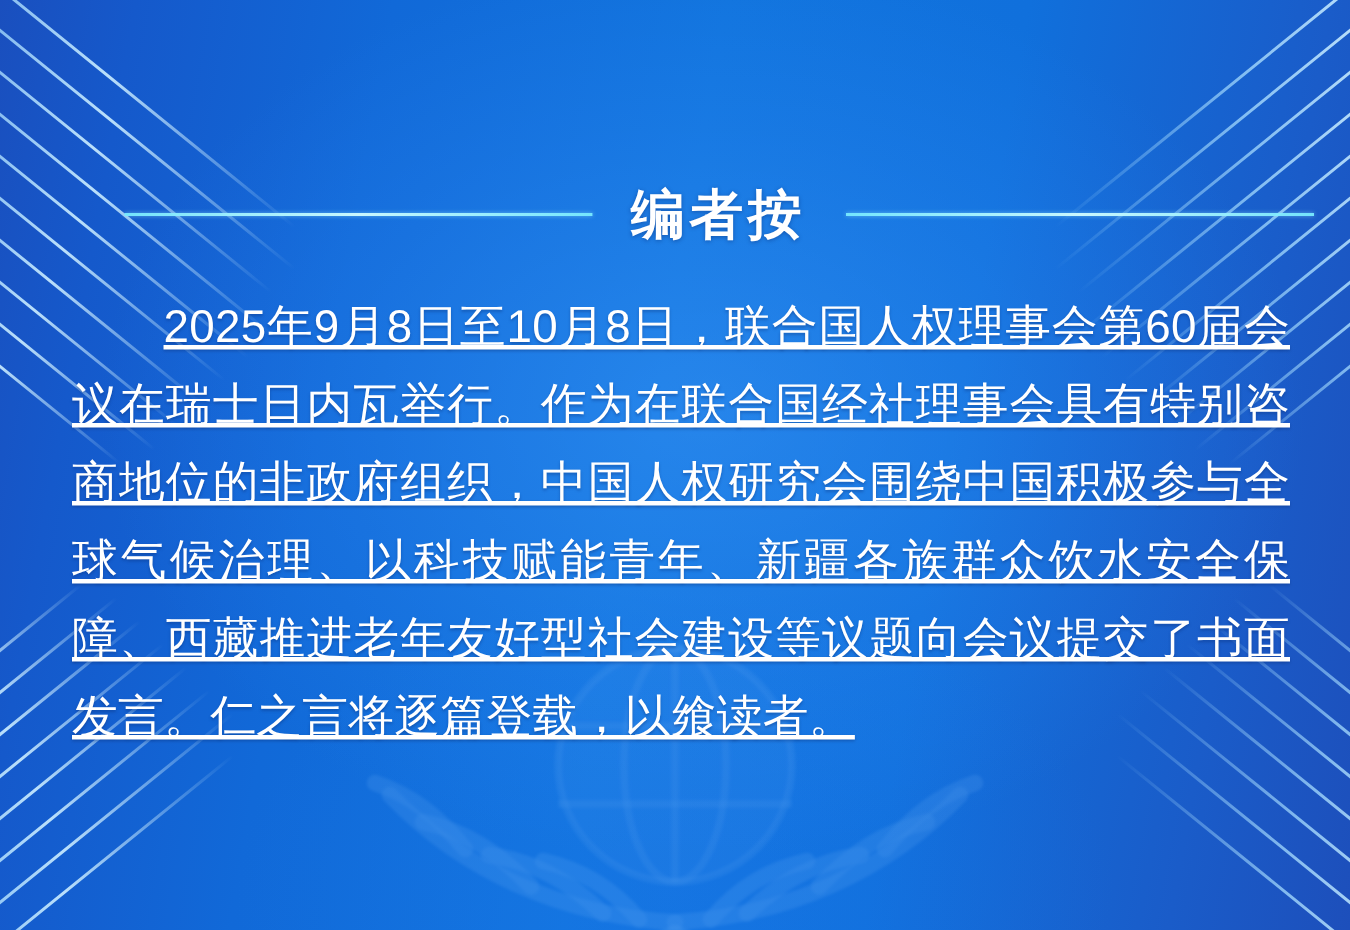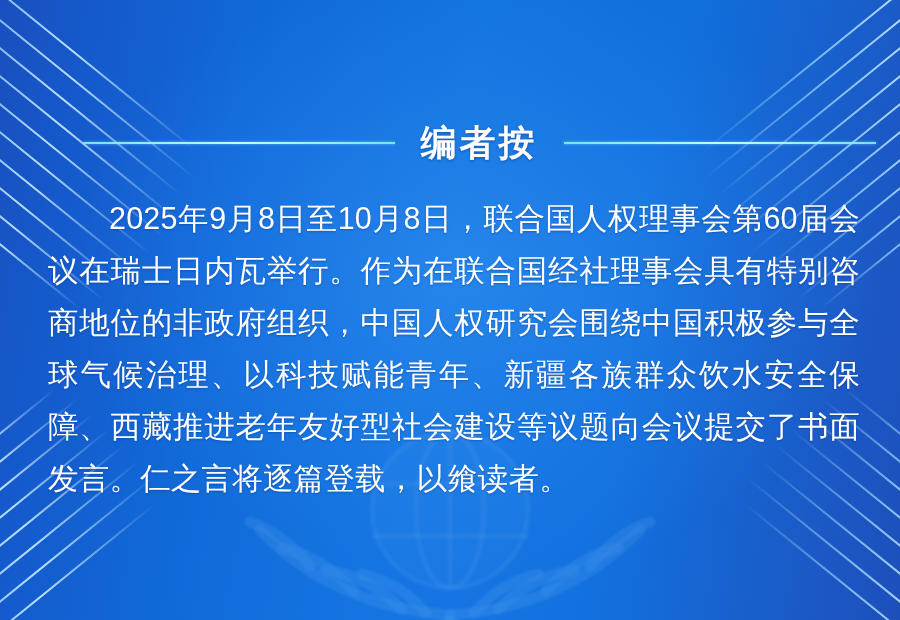--- a/index.html
+++ b/index.html
@@ -58,21 +58,21 @@
     text-shadow:0 1px 3px rgba(8,40,110,0.45);
   }
 
   
   .body-copy{
     position:absolute;left:48px;top:192px;width:812px;
     color:#ffffff;font-size:30.5px;line-height:52px;
     letter-spacing:0.2px;text-align:justify;text-justify:inter-character;
     text-shadow:0 1px 2px rgba(10,45,115,0.40);
   }
-  .body-copy p{margin:0;text-indent:2em;}
+  .body-copy p{margin:0;text-indent:2em;text-decoration:underline;}
 </style>
 </head>
 <body>
 
 <div id="poster">
 
   <div class="emblem">
     <svg viewBox="0 0 620 430" xmlns="http://www.w3.org/2000/svg" aria-hidden="true">
       <g fill="none" stroke="#8fc8ff" stroke-opacity="0.42" stroke-width="11" stroke-linecap="round">
 

